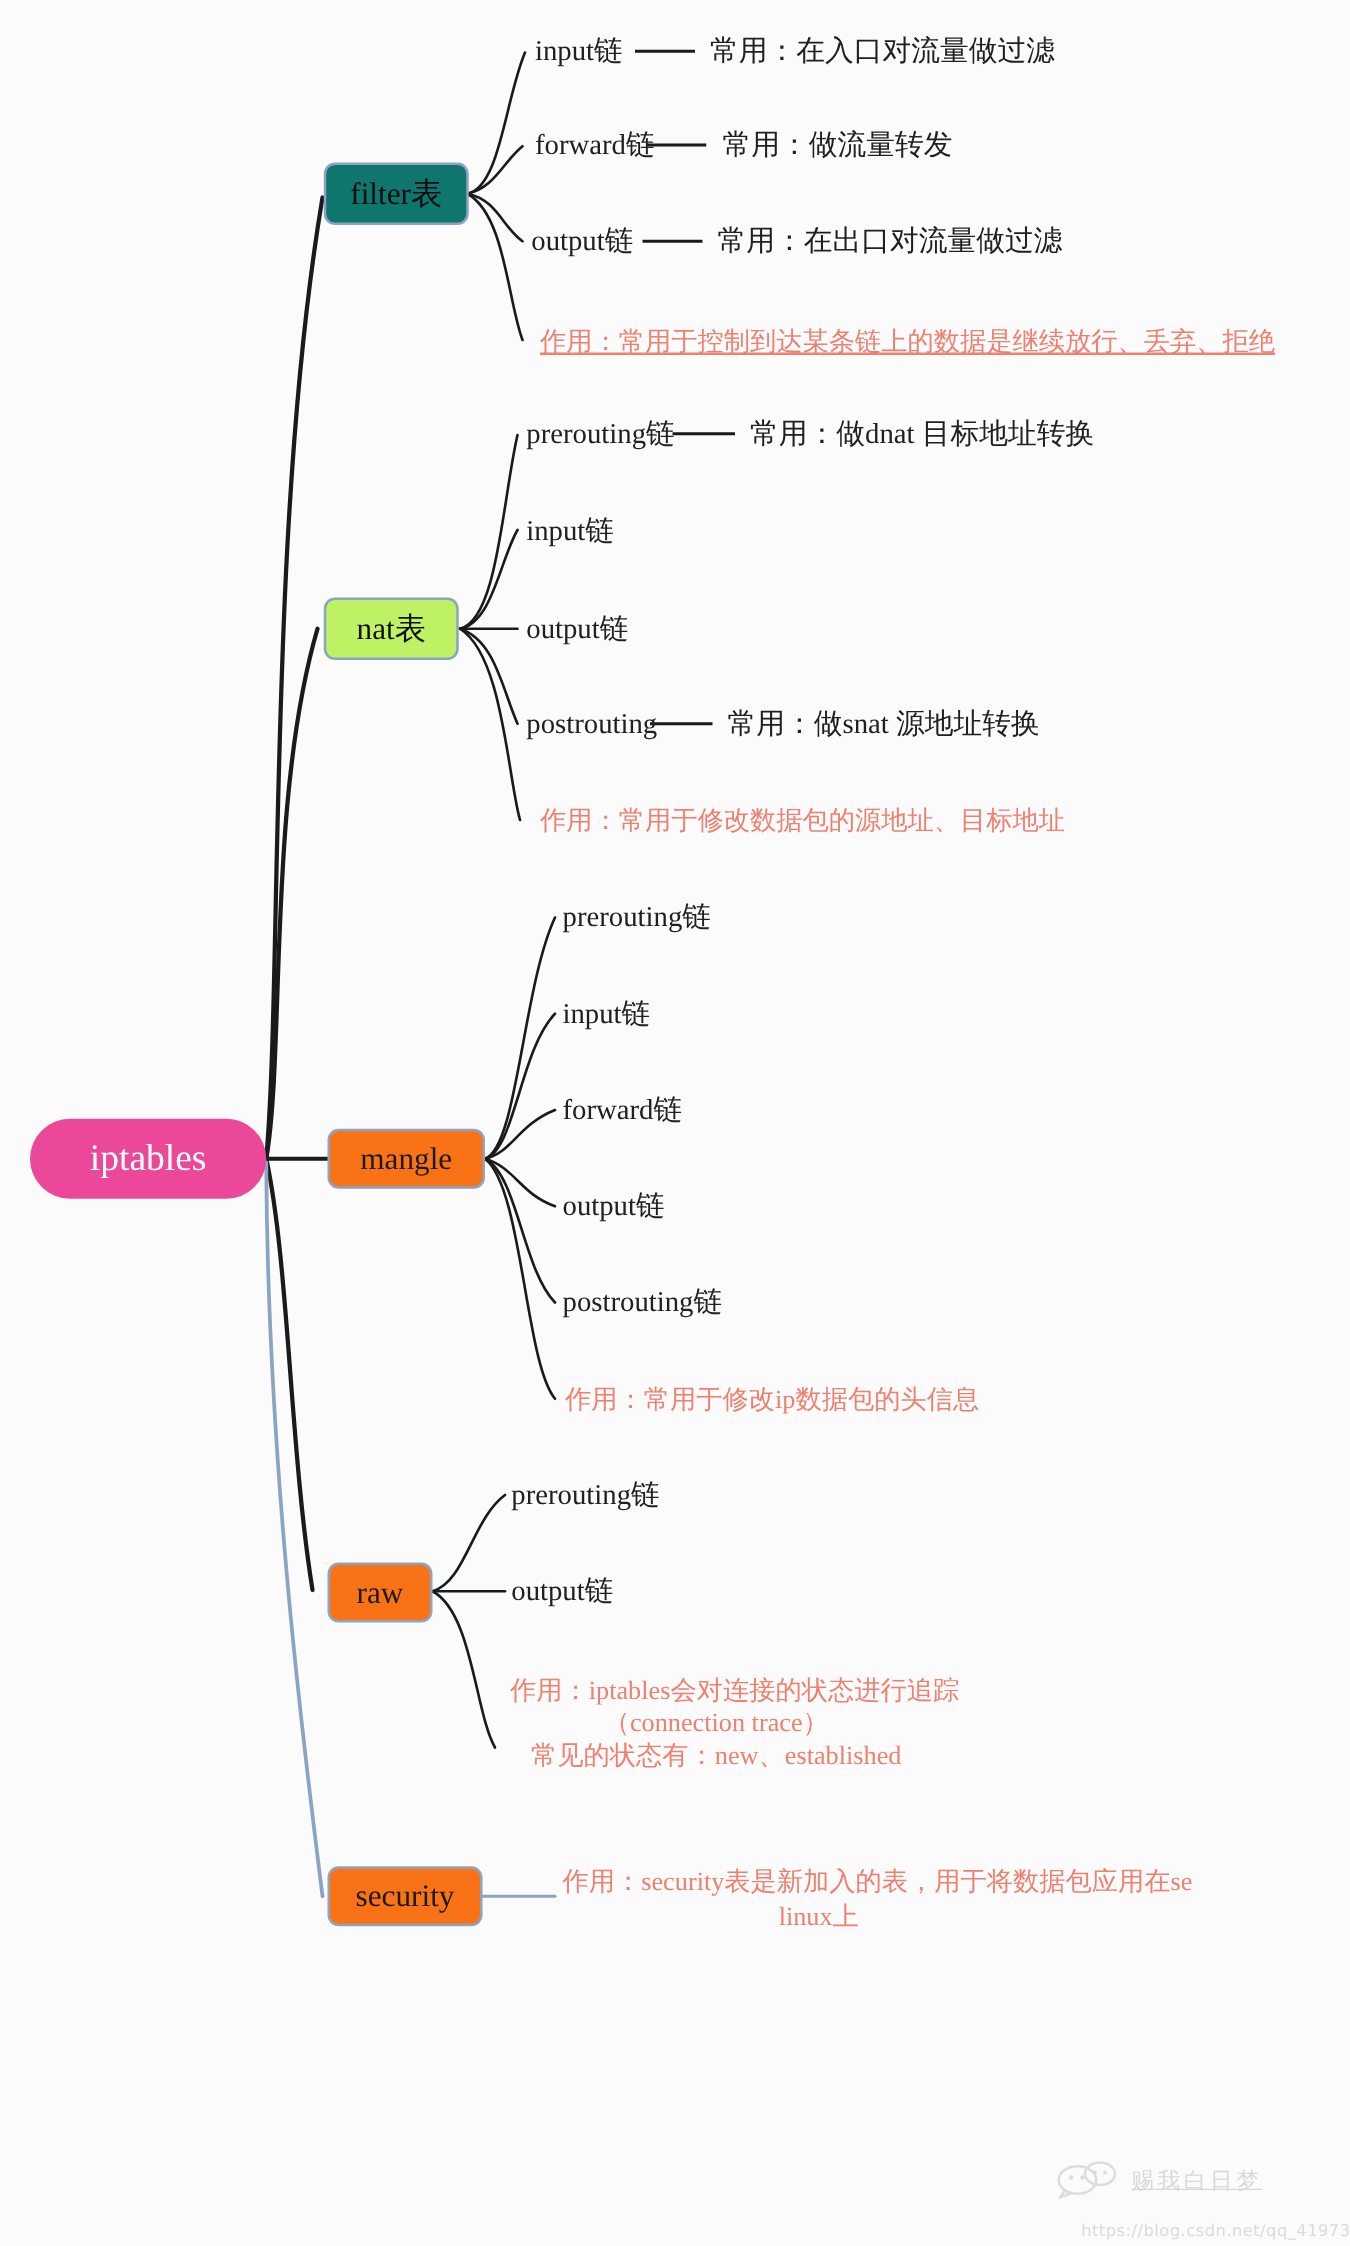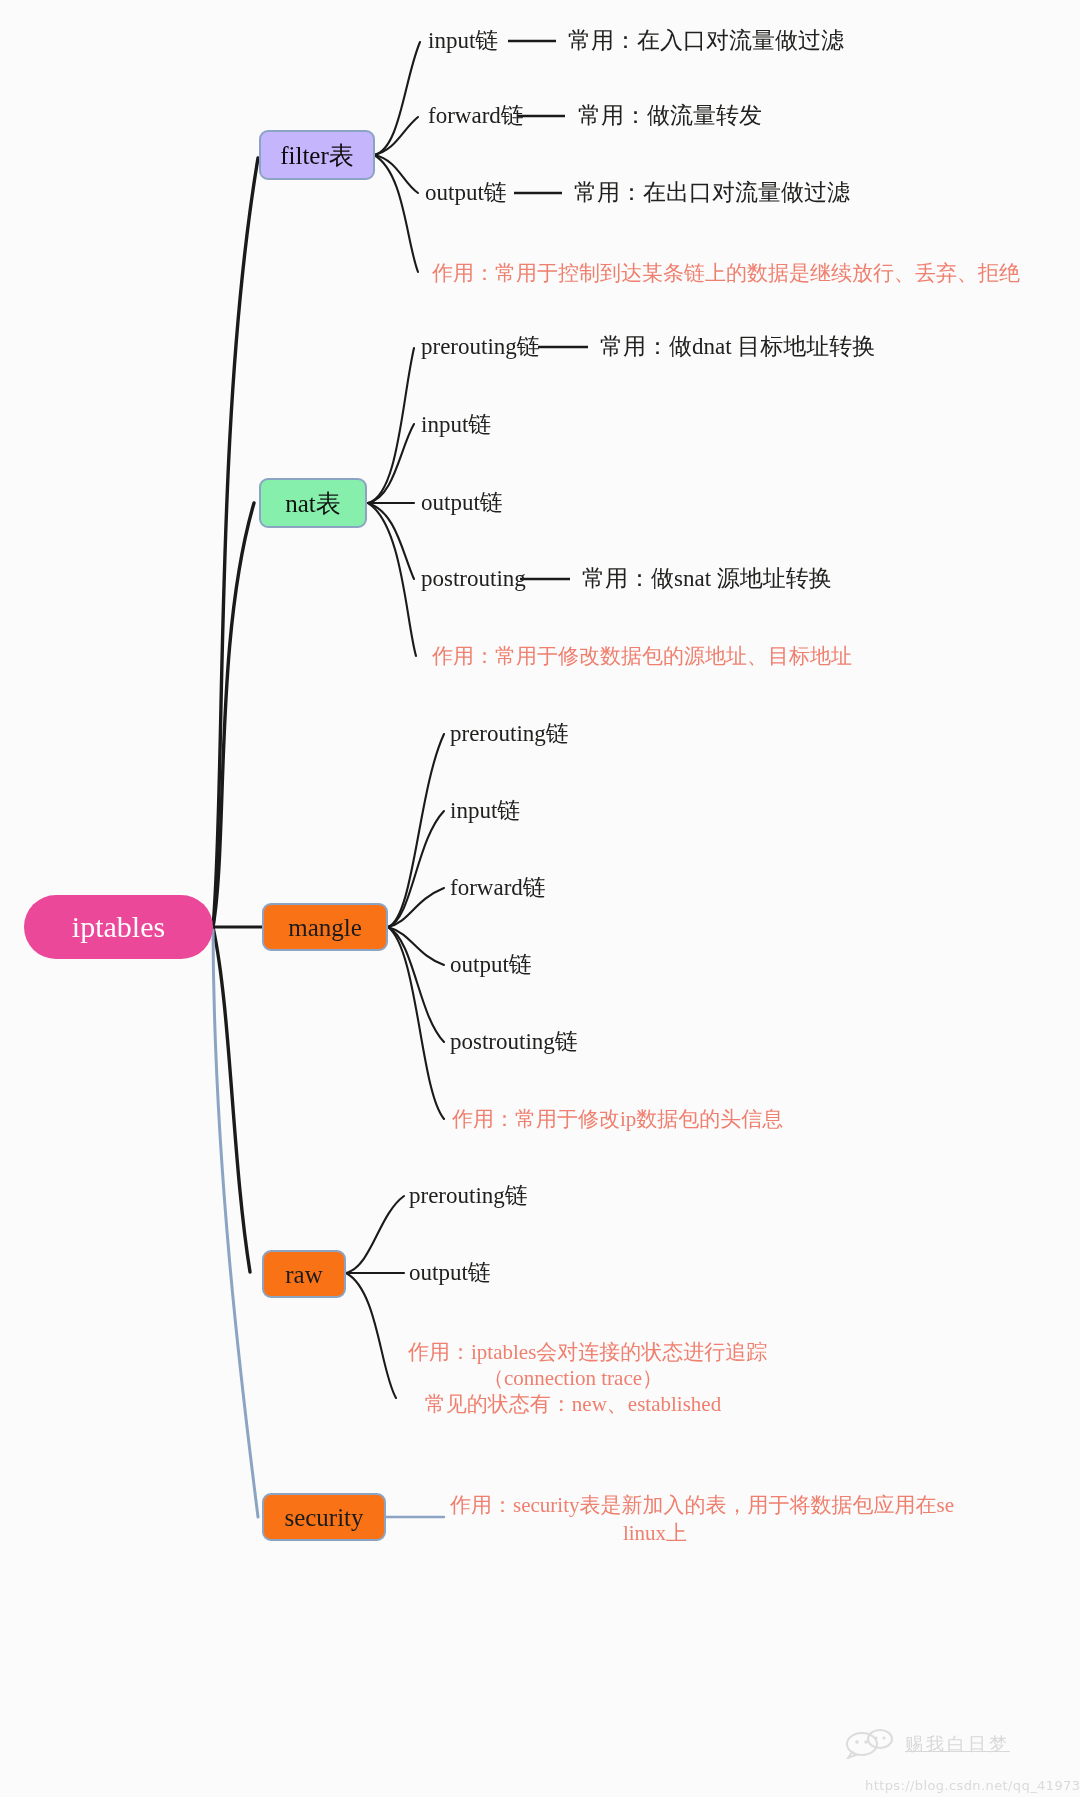--- a/index.html
+++ b/index.html
@@ -42,25 +42,25 @@
   }
   
   .node-box {
     border: 2px solid #8ca4c4;
     border-radius: 9px;
     font-size: 25px;
     color: #1b1b1b;
     background: #f97316;
   }
   .node-box.filter {
-    background: #c4b5fd;
+    background: #0f766e;
     color: #0c0c0c;
   }
   .node-box.nat {
-    background: #86efac;
+    background: #bef264;
     color: #111111;
   }
   
   .leaf {
     position: absolute;
     font-size: 23px;
     color: #20201f;
     white-space: nowrap;
     line-height: 1.15;
     text-align: right;
@@ -167,21 +167,21 @@
 
   <div class="node node-box filter" style="left:259px; top:130px; width:116px; height:50px;">
     <span>filter表</span>
   </div>
   <div class="leaf" style="left:428px; top:28px;">input链</div>
   <div class="leaf" style="left:568px; top:28px;">常用：在入口对流量做过滤</div>
   <div class="leaf" style="left:428px; top:103px;">forward链</div>
   <div class="leaf" style="left:578px; top:103px;">常用：做流量转发</div>
   <div class="leaf" style="left:425px; top:180px;">output链</div>
   <div class="leaf" style="left:574px; top:180px;">常用：在出口对流量做过滤</div>
-  <div class="note" style="left:432px; top:260px;">作用：常用于控制到达某条链上的数据是继续放行、丢弃、拒绝</div>
+  <div class="note" style="left:432px; top:260px;text-decoration:underline;">作用：常用于控制到达某条链上的数据是继续放行、丢弃、拒绝</div>
 
   <div class="node node-box nat" style="left:259px; top:478px; width:108px; height:50px;">
     <span>nat表</span>
   </div>
   <div class="leaf" style="left:421px; top:334px;">prerouting链</div>
   <div class="leaf" style="left:600px; top:334px;">常用：做dnat 目标地址转换</div>
   <div class="leaf" style="left:421px; top:412px;">input链</div>
   <div class="leaf" style="left:421px; top:490px;">output链</div>
   <div class="leaf" style="left:421px; top:566px;">postrouting</div>
   <div class="leaf" style="left:582px; top:566px;">常用：做snat 源地址转换</div>

